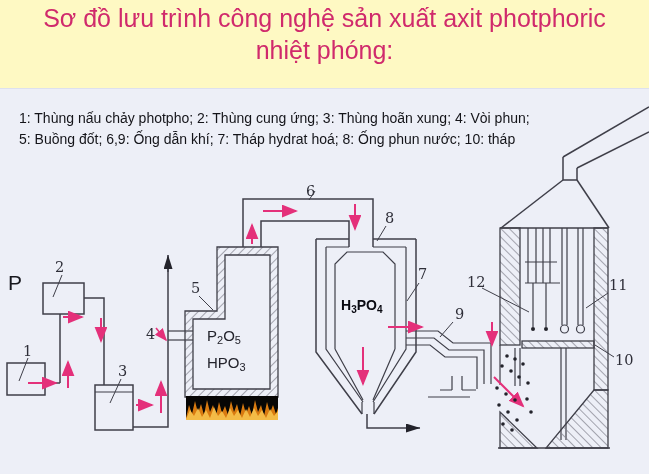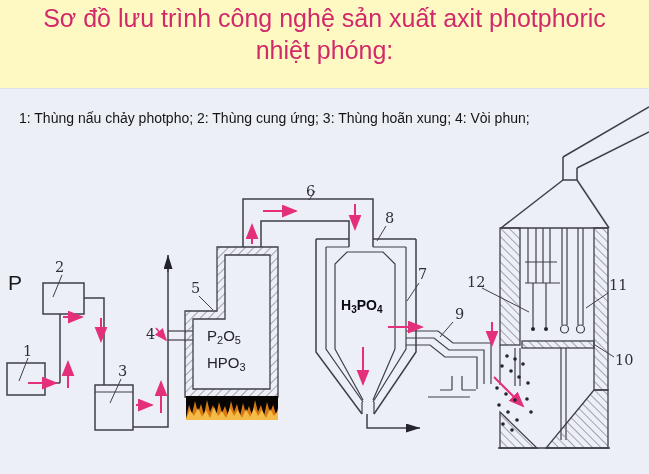--- a/index.html
+++ b/index.html
@@ -33,20 +33,21 @@
 
   <div class="title">
     <div>Sơ đồ lưu trình công nghệ sản xuất axit photphoric</div>
     <div>nhiệt phóng:</div>
   </div>
 
   <div class="panel"></div>
 
   <div class="legend">
     <div>1: Thùng nấu chảy photpho; 2: Thùng cung ứng; 3: Thùng hoãn xung; 4: Vòi phun;</div>
+    <div>5: Buồng đốt; 6,9: Ống dẫn khí; 7: Tháp hydrat hoá; 8: Ống phun nước; 10: tháp</div>
   </div>
 
   <svg class="diagram" width="649" height="474" viewBox="0 0 649 474">
     <defs>
       <pattern id="hatchA" width="6" height="6" patternUnits="userSpaceOnUse" patternTransform="rotate(45)">
         <line x1="0" y1="0" x2="0" y2="6" stroke="#82828e" stroke-width="1.4"></line>
       </pattern>
       <pattern id="hatchB" width="6" height="6" patternUnits="userSpaceOnUse" patternTransform="rotate(-45)">
         <line x1="0" y1="0" x2="0" y2="6" stroke="#82828e" stroke-width="1.4"></line>
       </pattern>

